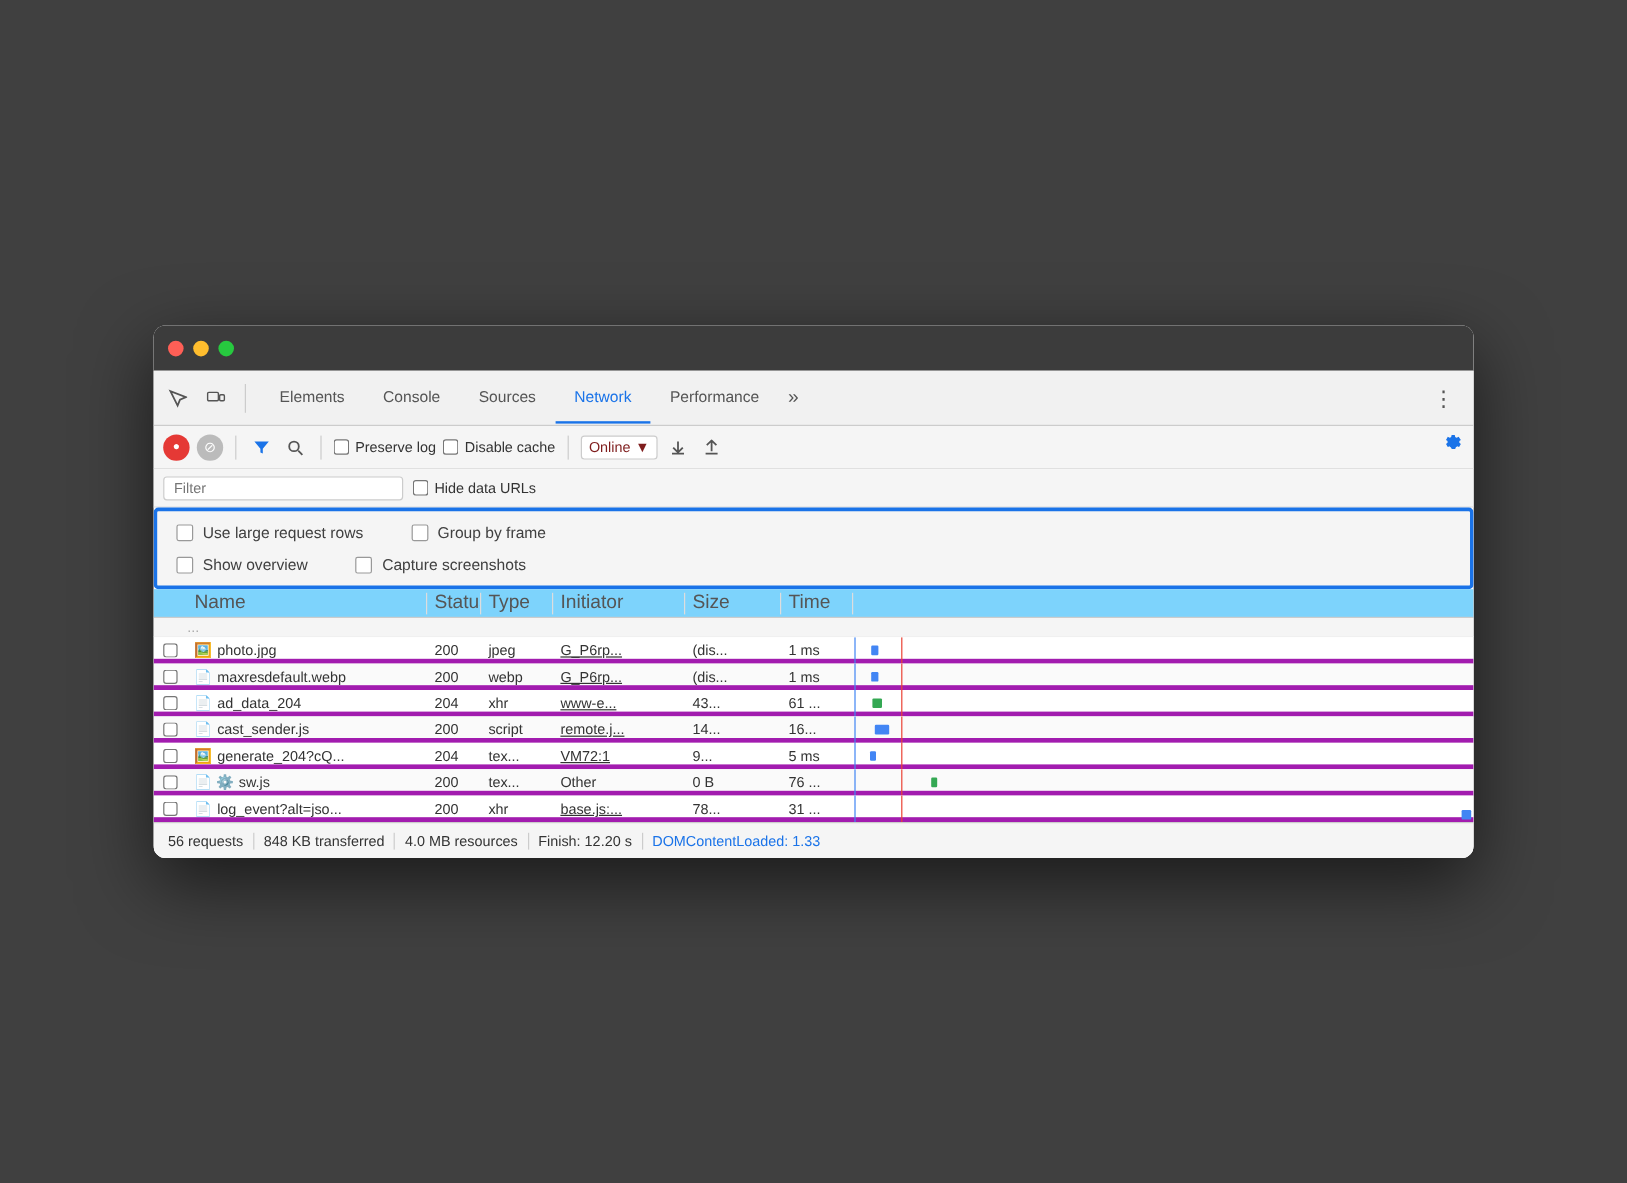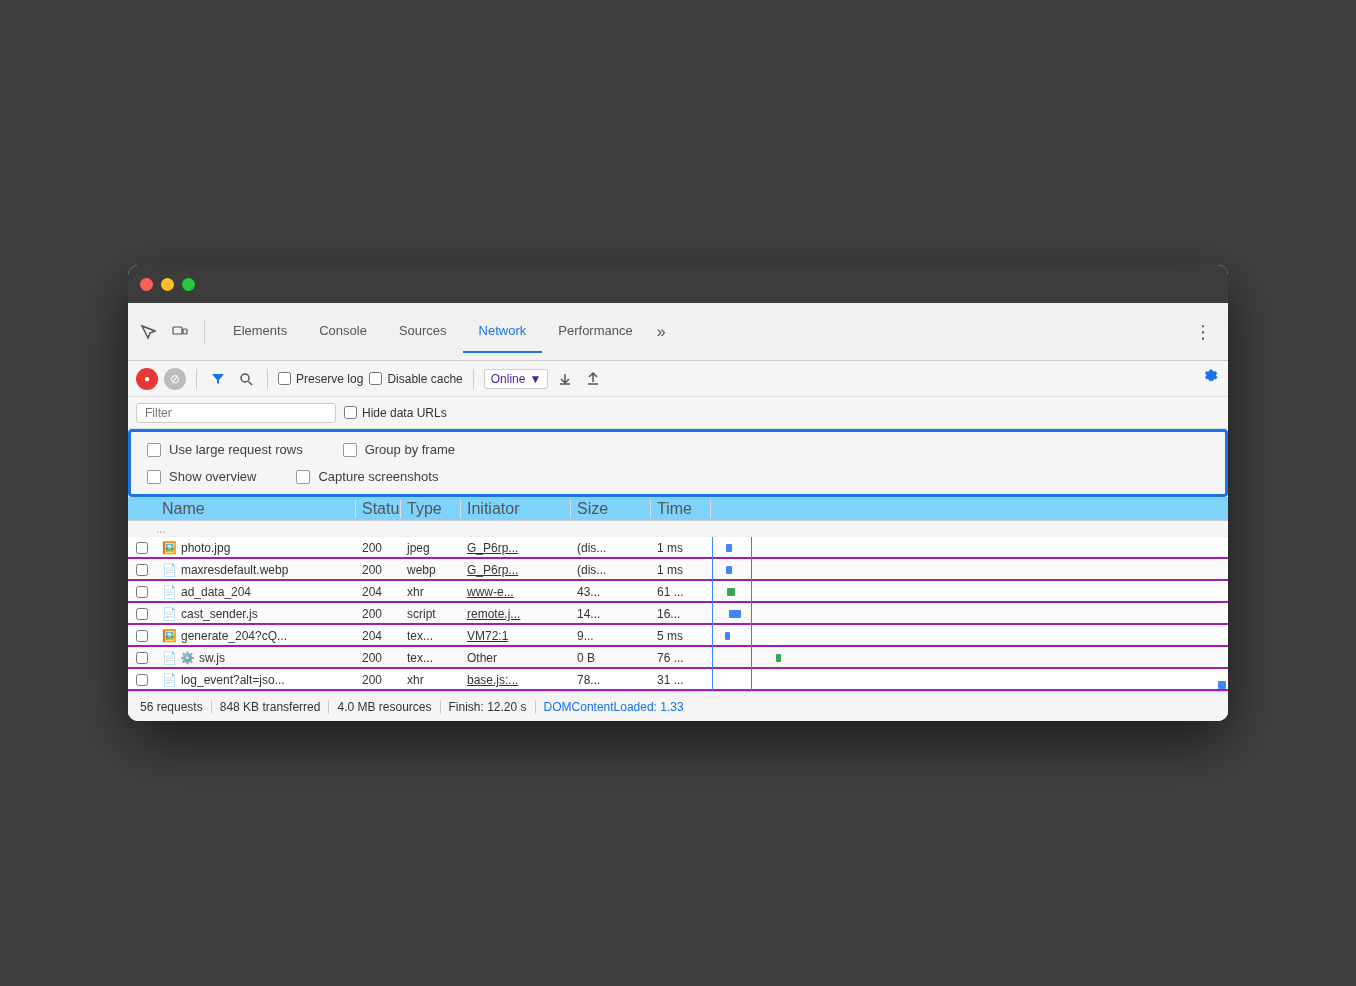--- a/index.html
+++ b/index.html
@@ -50,21 +50,21 @@
       display: flex;
       flex-direction: column;
     }
     
     .tab-bar {
       display: flex;
       align-items: center;
       background: #f1f1f1;
       border-bottom: 1px solid #ccc;
       padding: 0 8px;
-      height: 58px;
+      height: 46px;
       gap: 0;
     }
     .tab-icons {
       display: flex;
       align-items: center;
       gap: 8px;
       margin-right: 12px;
       padding-right: 12px;
       border-right: 1px solid #ccc;
     }
@@ -157,21 +157,21 @@
       font-size: 12px;
       color: #333;
       cursor: pointer;
     }
     .toolbar-checkbox input { cursor: pointer; }
     .throttle-select {
       display: flex;
       align-items: center;
       gap: 4px;
       font-size: 12px;
-      color: #4c1d95;
+      color: #7f1d1d;
       border: 1px solid #ccc;
       border-radius: 3px;
       padding: 2px 6px;
       background: white;
       cursor: pointer;
     }
     .gear-icon {
       margin-left: auto;
       color: #1a73e8;
       font-size: 16px;
@@ -248,21 +248,21 @@
     }
     .table-header > div {
       padding: 0 6px;
       border-right: 1px solid #ddd;
       white-space: nowrap;
       overflow: hidden;
     }
     .table-row {
       display: grid;
       grid-template-columns: 28px 200px 45px 60px 110px 80px 60px 1fr;
-      border-bottom: 2px solid #a21caf;
+      border-bottom: 4px solid #a21caf;
       height: 22px;
       font-size: 12px;
       color: #333;
       align-items: center;
       background: white;
     }
     .table-row:nth-child(even) { background: #fafafa; }
     .table-row > div {
       padding: 0 6px;
       white-space: nowrap;

